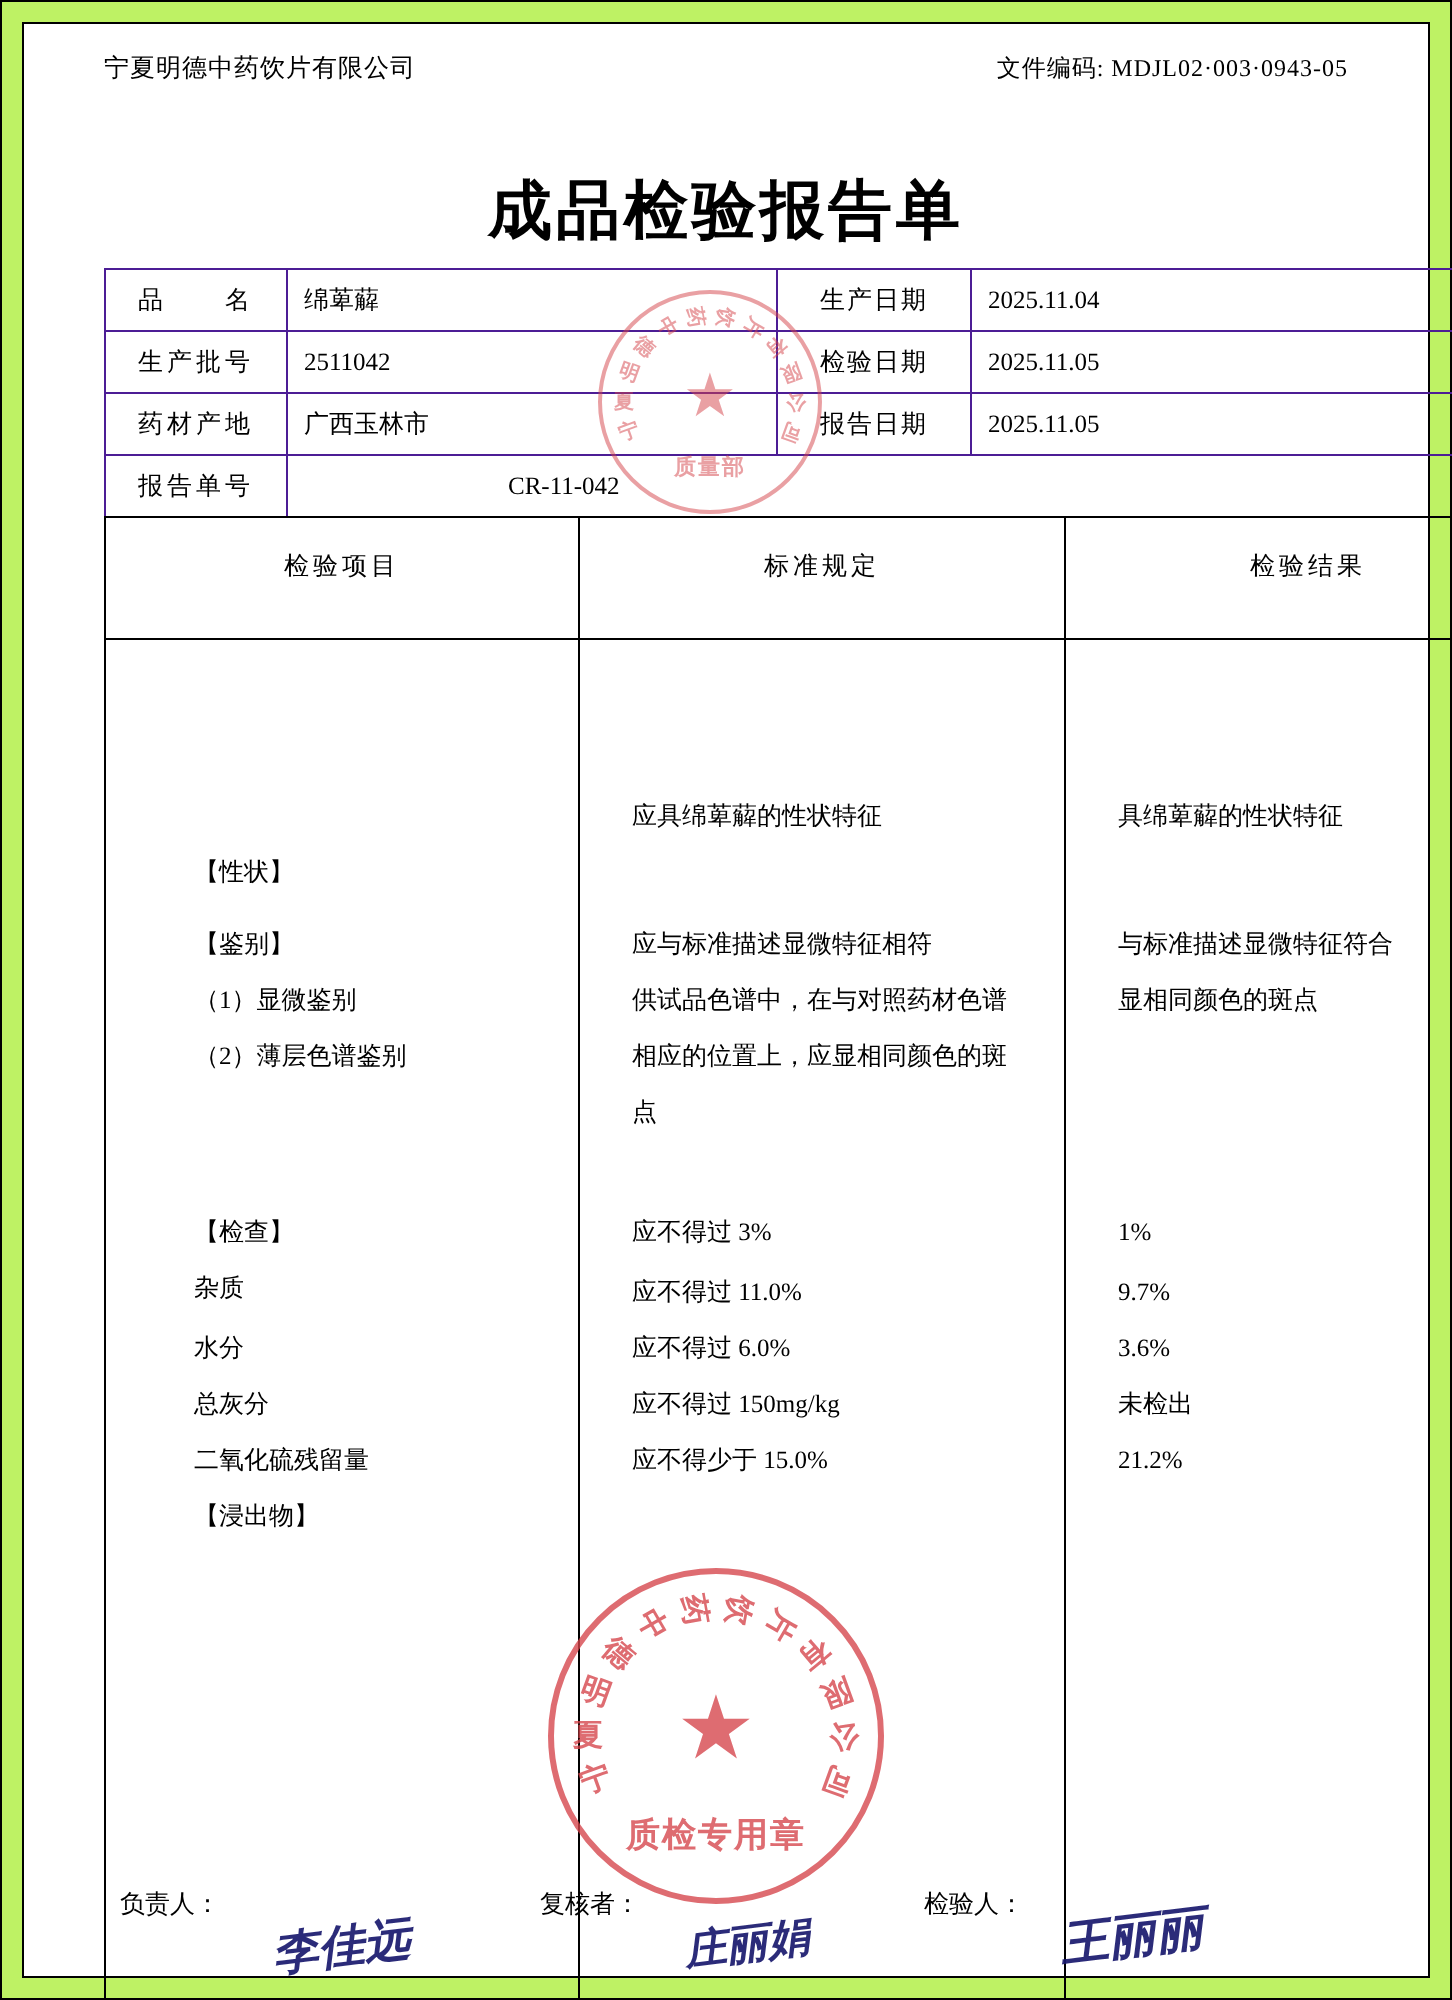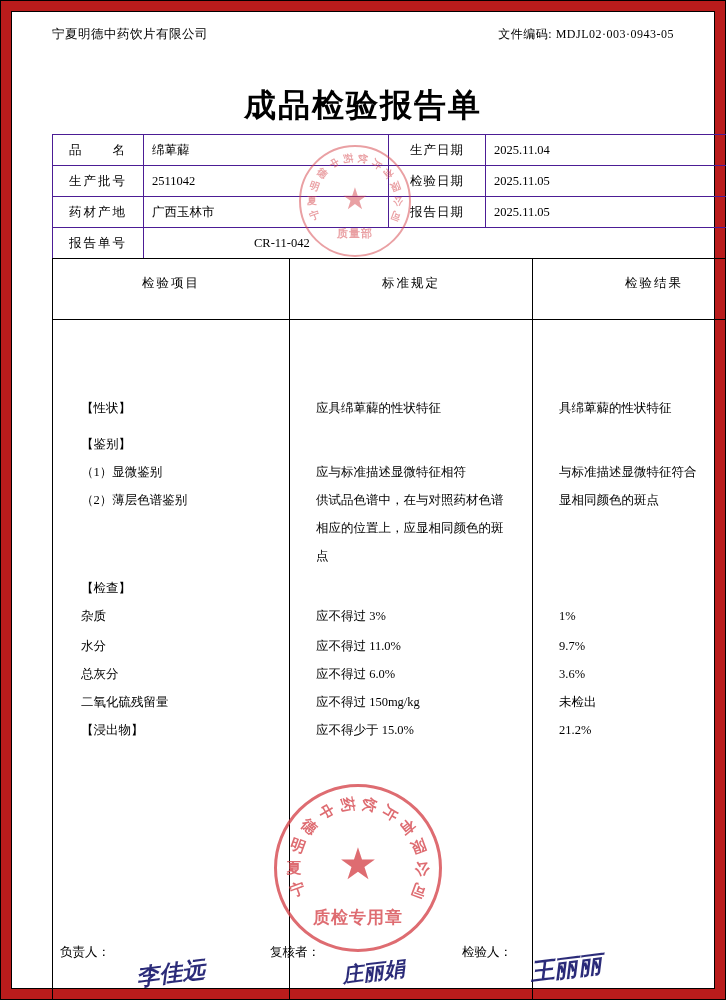--- a/index.html
+++ b/index.html
@@ -15,21 +15,21 @@
     position: relative;
     overflow: hidden;
   }
   .page {
     position: absolute;
     left: 0; top: 0;
     width: 726px;
     height: 1000px;
     box-sizing: border-box;
     border: 1px solid #000;
-    background: #b91c1c;
+    background: #bef264;
   }
   .inner {
     position: absolute;
     left: 10px; top: 10px;
     width: 704px;
     height: 978px;
     box-sizing: border-box;
     border: 1px solid #000;
     background: #fff;
     padding: 0;
@@ -134,21 +134,21 @@
     position: relative;
     height: 100%;
     padding: 0;
   }
   .line {
     position: absolute;
     font-size: 12.5px;
     line-height: 16px;
     white-space: nowrap;
   }
-  .c1 .line { left: 12px; }
+  .c1 .line { left: 28px; margin-top: 28px; }
   .c2 .line { left: 10px; }
   .c3 .line { left: 10px; }
 
   
   .conclusion {
     position: absolute;
     left: 40px;
     top: 896px;
     width: 624px;
     box-sizing: border-box;

